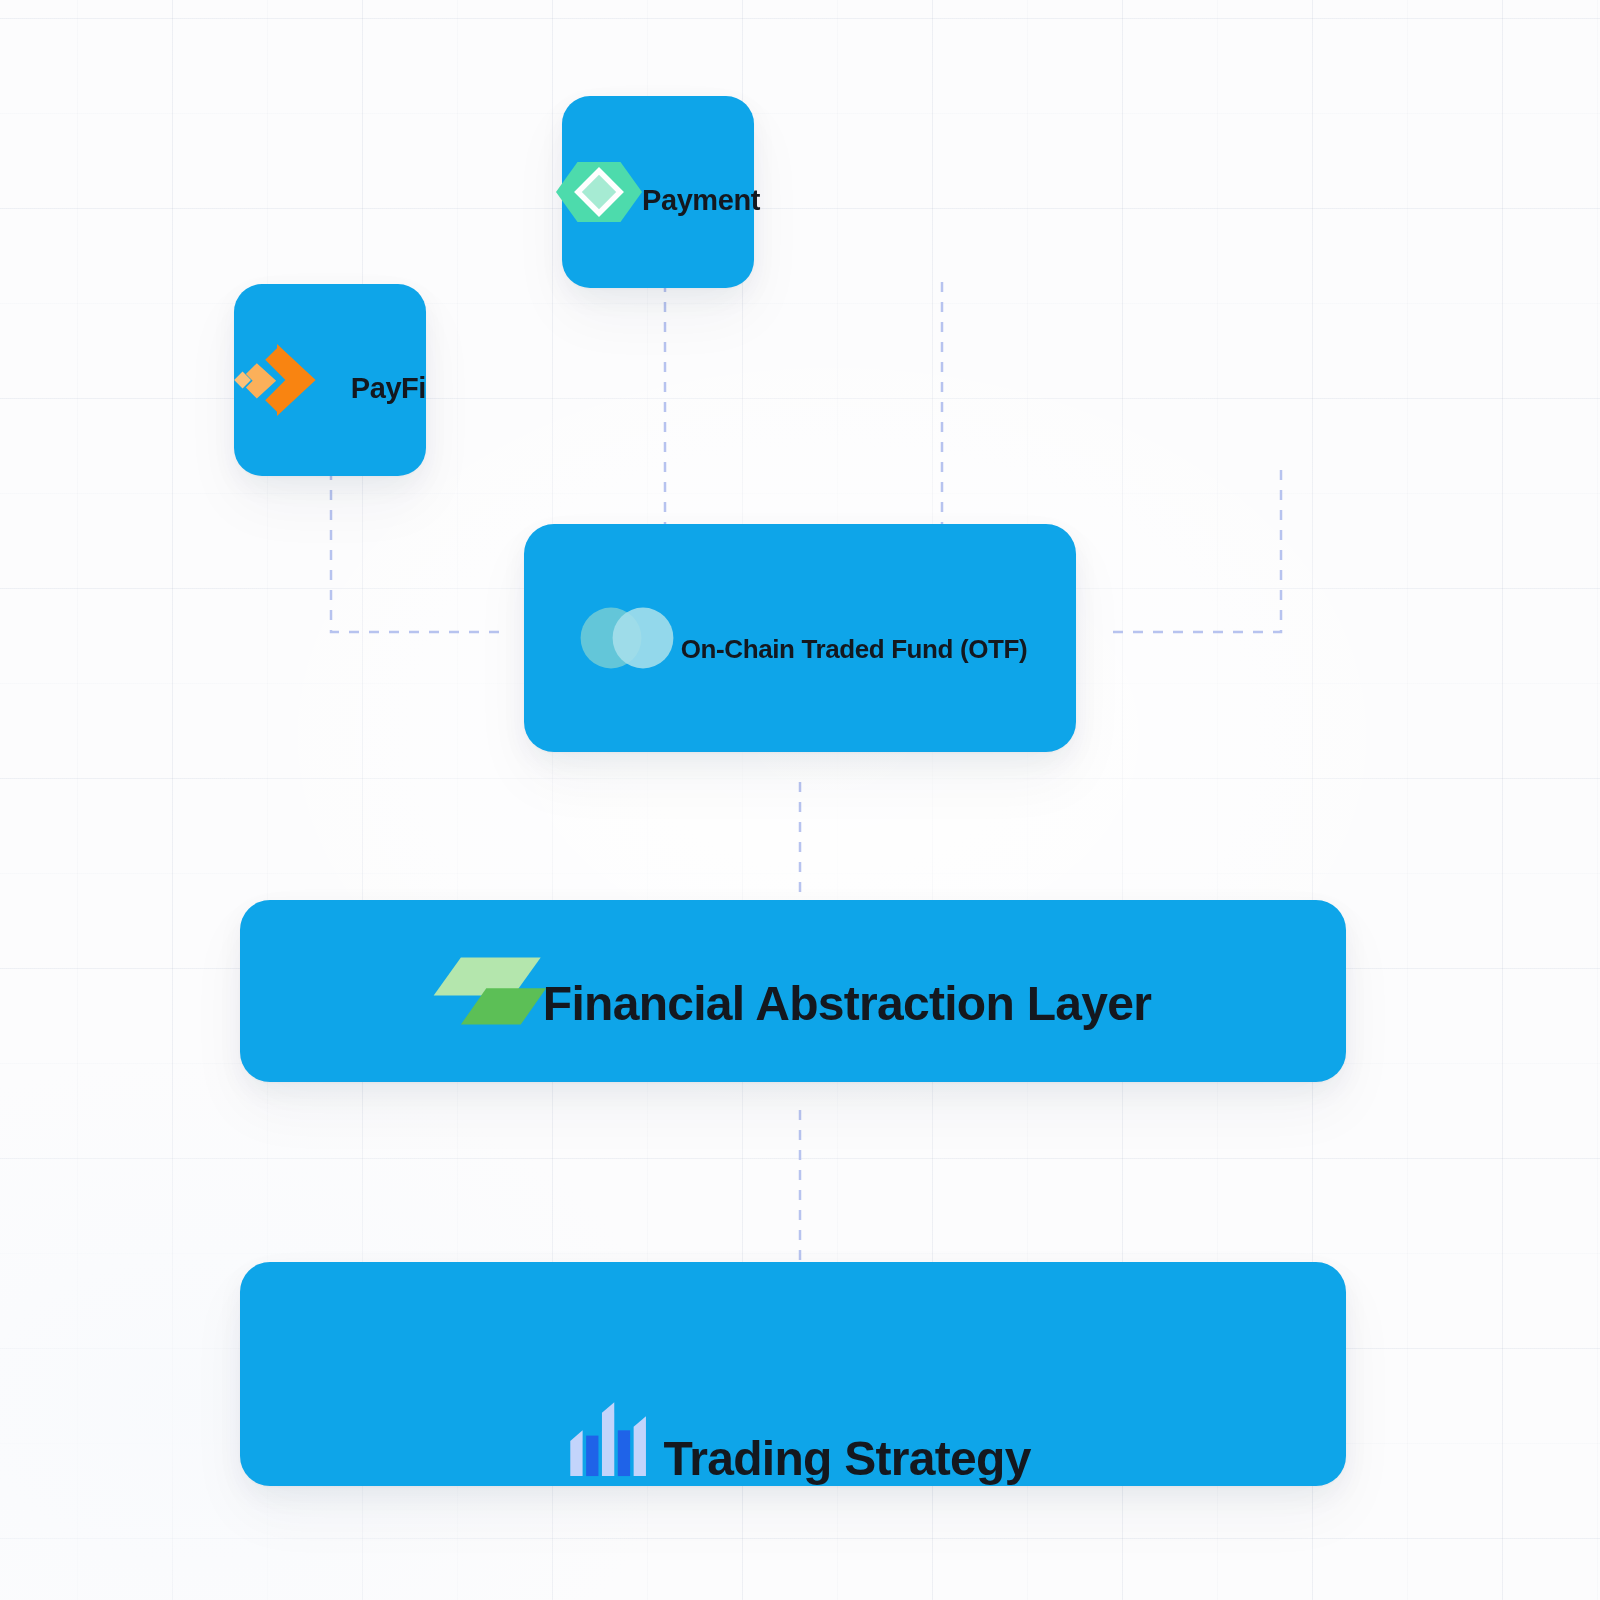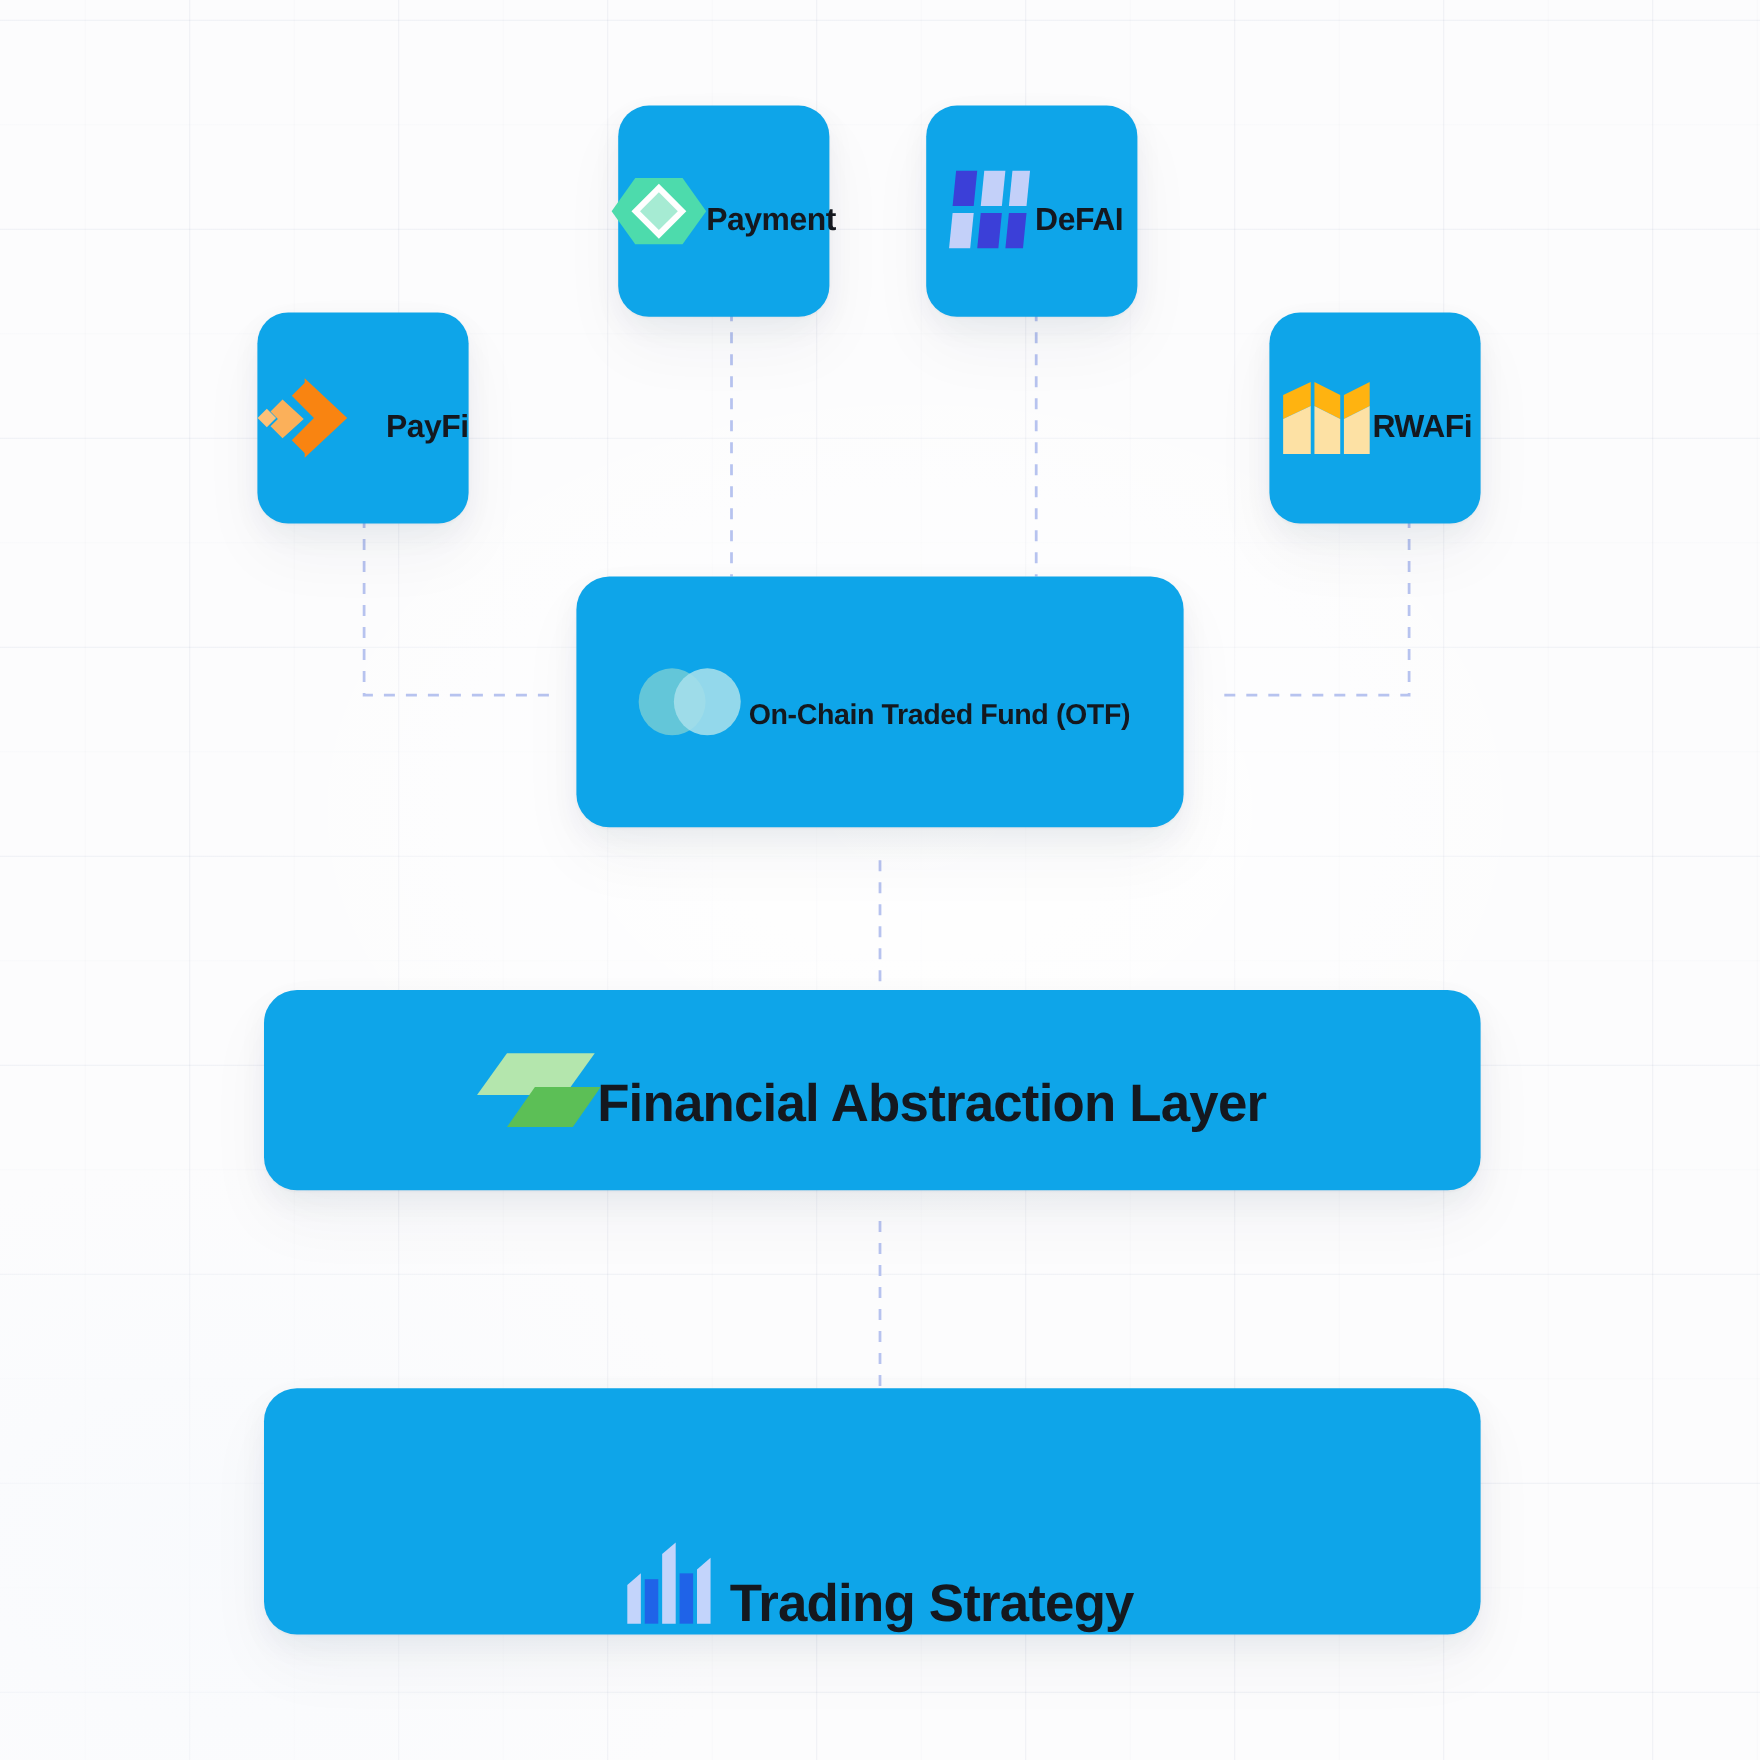--- a/index.html
+++ b/index.html
@@ -160,68 +160,38 @@
     <div class="icon-wrap">
       <svg viewBox="0 0 100 74" width="86" height="64">
         <path d="M25 2 L75 2 L100 37 L75 72 L25 72 L0 37 Z" fill="#4ddbac"></path>
         <path d="M50 8 L79 37 L50 66 L21 37 Z" fill="#ffffff"></path>
         <path d="M50 17 L70 37 L50 57 L30 37 Z" fill="#a6ebd3"></path>
       </svg>
     </div>
     <div class="card-label">Payment</div>
   </div>
 
-  <div class="card card-sm" id="card-defai">
-    <div class="icon-wrap">
-      <svg viewBox="0 0 100 100" width="80" height="80">
-
-        <path d="M14 4 L38 4 L34 44 L10 44 Z" fill="#3b3fd8"></path>
-        <path d="M46 4 L70 4 L66 44 L42 44 Z" fill="#c3d0f9"></path>
-        <path d="M78 4 L98 4 L94 44 L74 44 Z" fill="#c3d0f9"></path>
-        <path d="M10 52 L34 52 L30 92 L6 92 Z" fill="#c3d0f9"></path>
-        <path d="M42 52 L66 52 L62 92 L38 92 Z" fill="#3b3fd8"></path>
-        <path d="M74 52 L94 52 L90 92 L70 92 Z" fill="#3b3fd8"></path>
-      </svg>
-    </div>
-    <div class="card-label">DeFAI</div>
-  </div>
 
   <div class="card card-sm" id="card-payfi">
     <div class="icon-wrap">
       <svg viewBox="0 0 100 90" width="84" height="76">
 
         <path d="M50 2 L96 45 L50 88 L50 62 L70 45 L50 28 Z" fill="#f98411"></path>
         <path d="M50 2 L50 28 L30 45 L50 62 L50 88 L4 45 Z" fill="#f98411" opacity="0"></path>
 
         <path d="M52 5 L95 45 L52 85 L36 69 L60 45 L36 21 Z" fill="#f98411"></path>
 
         <path d="M26 25 L49 46 L26 67 L13 54 L21 46 L13 38 Z" fill="#fbb05a"></path>
 
         <path d="M9 35 L19 45 L9 55 L-1 45 Z" fill="#fcc179"></path>
       </svg>
     </div>
     <div class="card-label">PayFi</div>
   </div>
 
-  <div class="card card-sm" id="card-rwafi">
-    <div class="icon-wrap">
-      <svg viewBox="0 0 100 86" width="84" height="72">
-
-        <path d="M4 18 L34 4 L34 30 L4 44 Z" fill="#ffb310"></path>
-        <path d="M4 44 L34 30 L34 82 L4 82 Z" fill="#fde1a4"></path>
-
-        <path d="M38 4 L66 18 L66 44 L38 30 Z" fill="#ffb310"></path>
-        <path d="M38 30 L66 44 L66 82 L38 82 Z" fill="#fde1a4"></path>
-
-        <path d="M70 18 L98 4 L98 30 L70 44 Z" fill="#ffb310"></path>
-        <path d="M70 44 L98 30 L98 82 L70 82 Z" fill="#fde1a4"></path>
-      </svg>
-    </div>
-    <div class="card-label">RWAFi</div>
-  </div>
 
   <div class="card card-wide" id="card-otf">
     <div class="icon-wrap">
       <svg viewBox="0 0 140 80" width="112" height="64">
         <circle cx="50" cy="40" r="38" fill="#63c6d9"></circle>
         <circle cx="90" cy="40" r="38" fill="#a6dfeb" opacity="0.88"></circle>
       </svg>
     </div>
     <div class="card-label">On-Chain Traded Fund (OTF)</div>
   </div>

